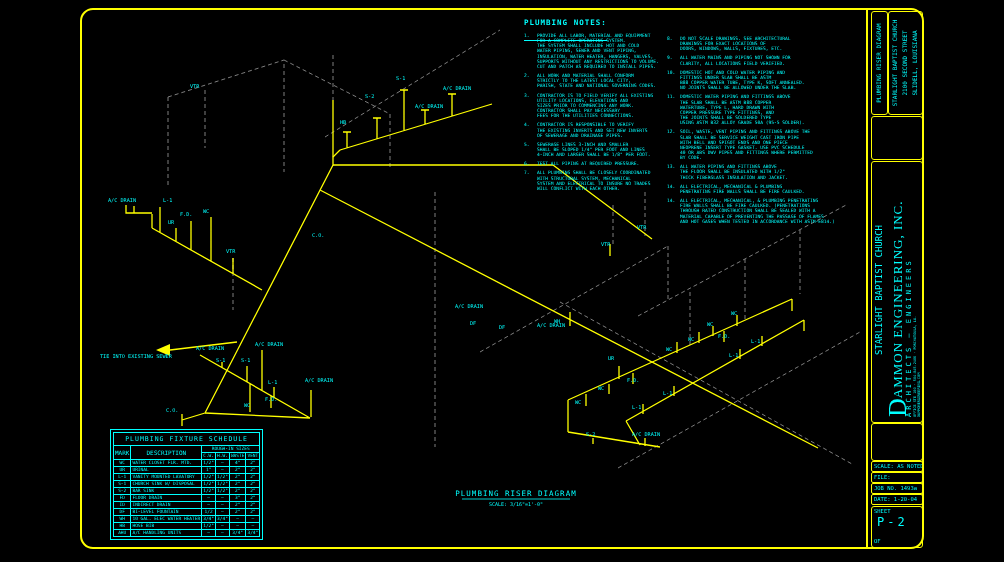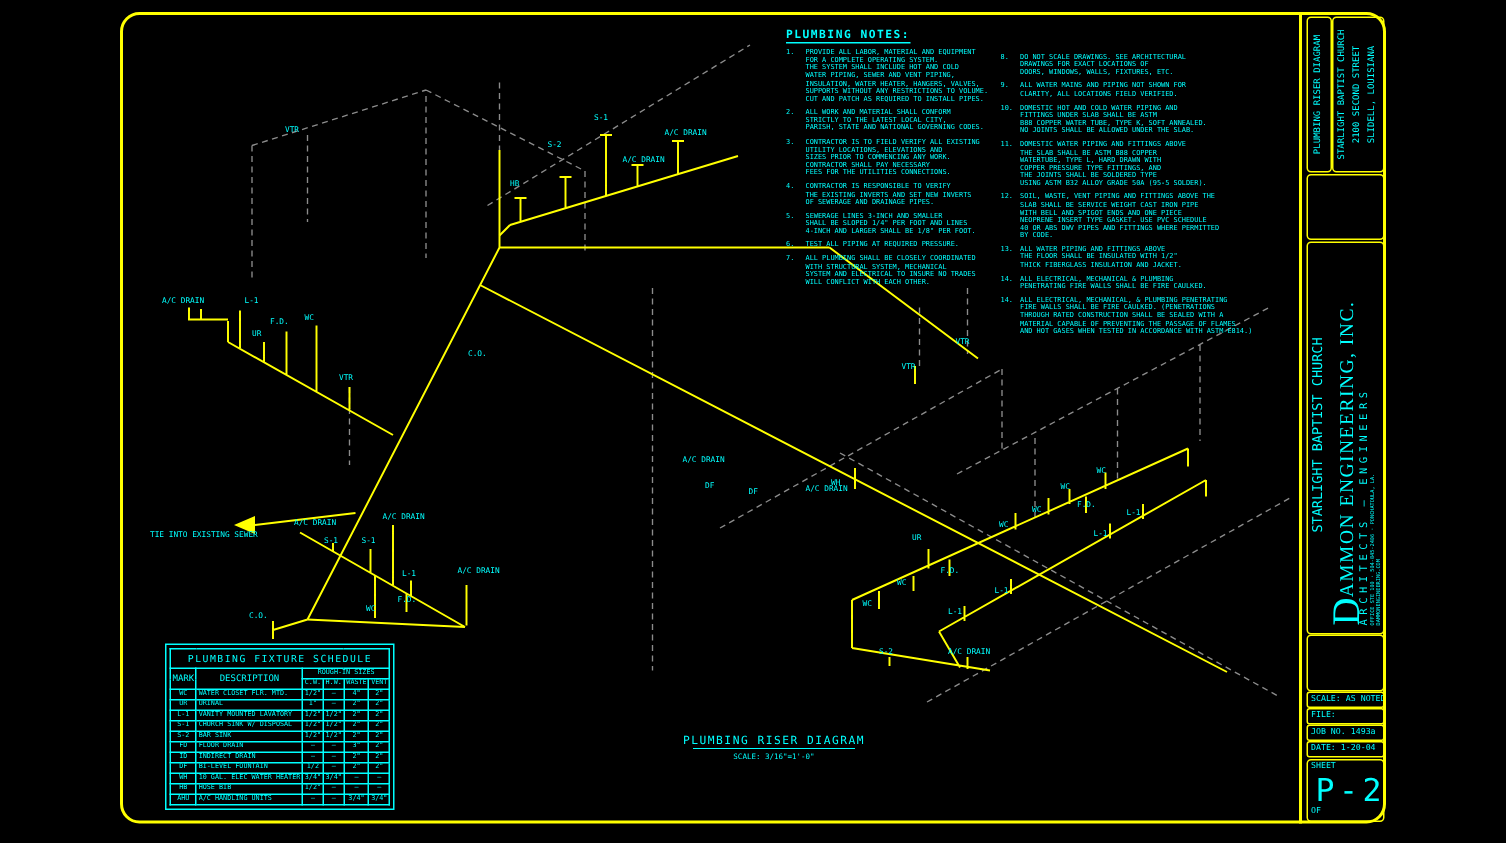--- a/index.html
+++ b/index.html
@@ -1,40 +1,40 @@
 <!DOCTYPE html>
 <html><head>
 <meta charset="utf-8">
 <style>
   html,body{margin:0;padding:0;background:#000;}
   .stage{position:relative;width:1004px;height:562px;background:#000;overflow:hidden;
          font-family:"DejaVu Sans Mono",monospace;}
   svg{position:absolute;left:0;top:0;}
   
   .notes-title{position:absolute;left:524px;top:18px;color:#00ffff;font-size:7.5px;
-    font-weight:bold;letter-spacing:1px;border-bottom:1px solid #00ffff;padding-bottom:1px;}
+    font-weight:bold;letter-spacing:1px;border-bottom:1px solid #00ffff;padding-bottom:13px;}
   .notes-col{position:absolute;color:#00ffff;font-size:4.6px;line-height:5.15px;}
   .notes-col .note{position:relative;padding-left:13px;margin-bottom:4px;}
   .notes-col .nnum{position:absolute;left:0;top:0;}
   
   .sched{position:absolute;left:113px;top:432px;width:146px;border-collapse:collapse;
     color:#00ffff;font-size:4.5px;outline:1px solid #00ffff;outline-offset:2px;}
   .sched td,.sched th{border:1px solid #00ffff;padding:0 1px;height:6px;line-height:6px;
     font-weight:normal;white-space:nowrap;overflow:hidden;}
   .sched .ttl{font-size:6.5px;height:12px;line-height:12px;text-align:center;letter-spacing:1px;}
   .sched .ctr{text-align:center;}
   
   .tb{position:absolute;left:866px;top:8px;width:57px;height:541px;border-left:2px solid #ffff00;}
   .tbox{position:absolute;border:1px solid #ffff00;border-radius:3px;}
   .vtext{position:absolute;transform-origin:0 0;transform:rotate(-90deg);
     color:#00ffff;white-space:nowrap;text-align:center;}
   .rowbox{position:absolute;left:3px;width:48px;border:1px solid #ffff00;border-radius:2px;
     color:#00ffff;font-size:5.5px;line-height:9px;padding-left:2px;white-space:nowrap;overflow:hidden;}
   .firm-big{font-family:"Liberation Serif",serif;}
-  .sheetno{position:absolute;color:#00ffff;font-size:21px;letter-spacing:3px;}
+  .sheetno{position:absolute;color:#00ffff;font-size:12px;letter-spacing:3px;}
   .smlbl{position:absolute;color:#00ffff;font-size:5.5px;}
 </style>
 </head>
 <body>
 
 <div class="stage">
 
   <svg width="1004" height="562" viewBox="0 0 1004 562">
 
     <rect x="81" y="9" width="842" height="539" rx="12" fill="none" stroke="#ffff00" stroke-width="2"></rect>

